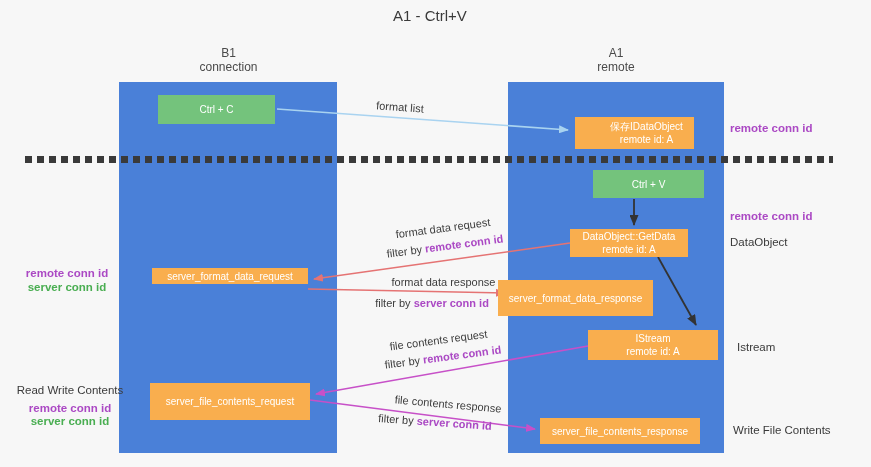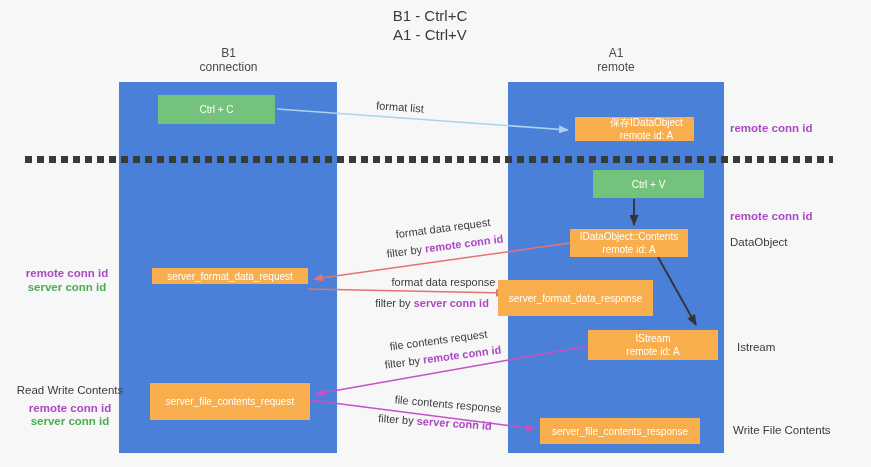--- a/index.html
+++ b/index.html
@@ -43,21 +43,20 @@
   .side{z-index:6;font-size:11.5px;line-height:13px;white-space:nowrap;}
   .side.bold-purple{color:var(--text-purple);font-weight:bold;}
   .bold-purple{color:var(--text-purple);font-weight:bold;}
   .bold-green{color:var(--text-green);font-weight:bold;}
   .left-group{z-index:6;text-align:center;font-size:11.5px;line-height:13.5px;white-space:nowrap;}
 </style>
 </head>
 <body>
 
 <div class="abs title">
-  <div>B1 - Ctrl+C</div>
   <div>A1 - Ctrl+V</div>
 </div>
 
 <div class="abs lane-header" style="left:120px;top:46px;width:217px;">
   <div>B1</div>
   <div>connection</div>
 </div>
 <div class="abs lane-header" style="left:508px;top:46px;width:216px;">
   <div>A1</div>
   <div>remote</div>
@@ -88,29 +87,29 @@
   <line class="a-black" x1="658" y1="257" x2="696" y2="325" stroke-width="1.8" marker-end="url(#mk)"></line>
   <line class="a-red" x1="570" y1="243" x2="314" y2="279" stroke-width="1.5" marker-end="url(#mr)"></line>
   <line class="a-red" x1="308" y1="289" x2="505" y2="293" stroke-width="1.5" marker-end="url(#mr)"></line>
   <line class="a-mag" x1="588" y1="346" x2="316" y2="394" stroke-width="1.5" marker-end="url(#mm)"></line>
   <line class="a-mag" x1="310" y1="400" x2="535" y2="429" stroke-width="1.5" marker-end="url(#mm)"></line>
 </svg>
 
 <div class="abs box green" style="left:158px;top:95px;width:117px;height:29px;">
   <div>Ctrl + C</div>
 </div>
-<div class="abs box orange" style="left:575px;top:117px;width:119px;height:24px;padding-left:24px;">
+<div class="abs box orange" style="left:575px;top:117px;width:119px;height:32px;padding-left:24px;">
   <div>保存IDataObject</div>
   <div>remote id: A</div>
 </div>
 <div class="abs box green" style="left:575px;top:170px;width:111px;height:28px;margin-left:18px;">
   <div>Ctrl + V</div>
 </div>
 <div class="abs box orange" style="left:570px;top:229px;width:118px;height:28px;">
-  <div>IDataObject::Contents</div>
+  <div>DataObject::GetData</div>
   <div>remote id: A</div>
 </div>
 <div class="abs box orange" style="left:588px;top:330px;width:130px;height:30px;">
   <div>IStream</div>
   <div>remote id: A</div>
 </div>
 <div class="abs box orange" style="left:152px;top:268px;width:156px;height:16px;">
   <div>server_format_data_request</div>
 </div>
 <div class="abs box orange" style="left:498px;top:280px;width:155px;height:36px;">

